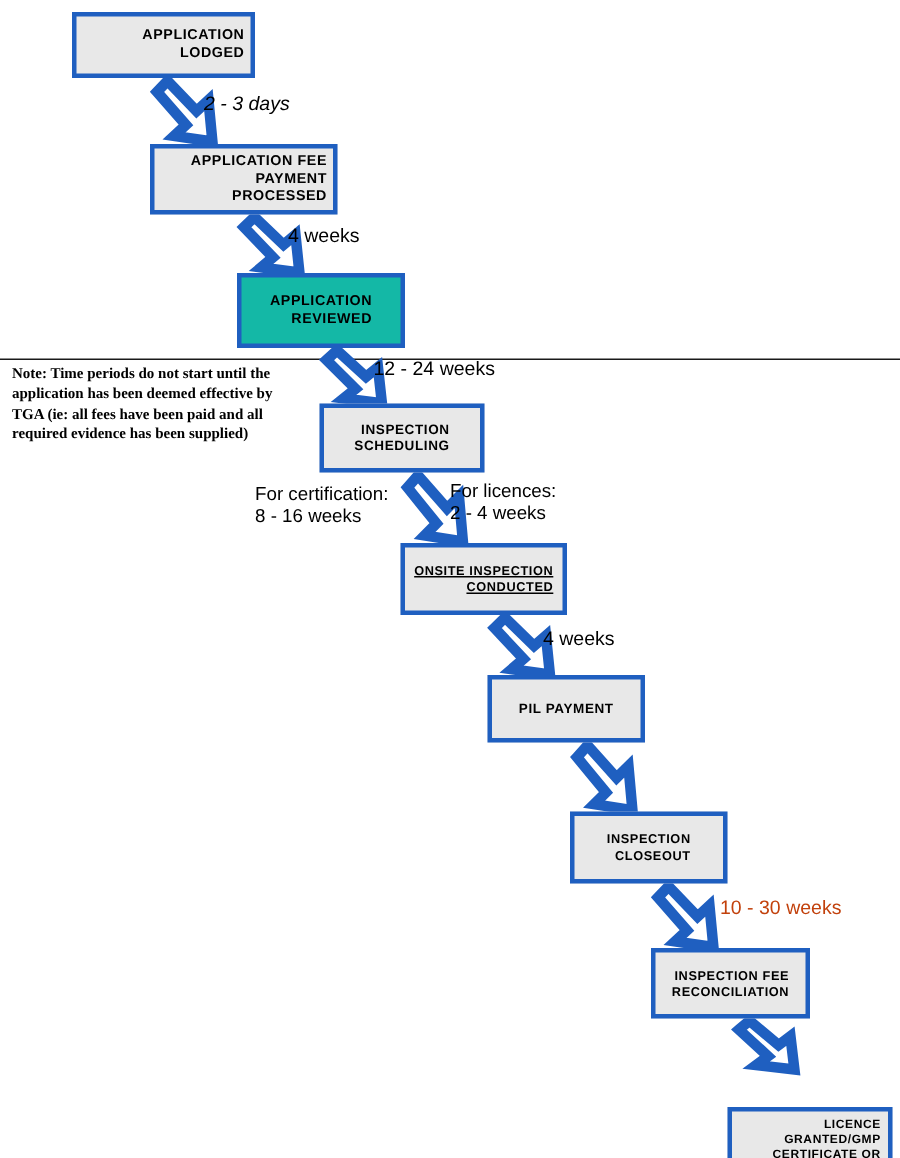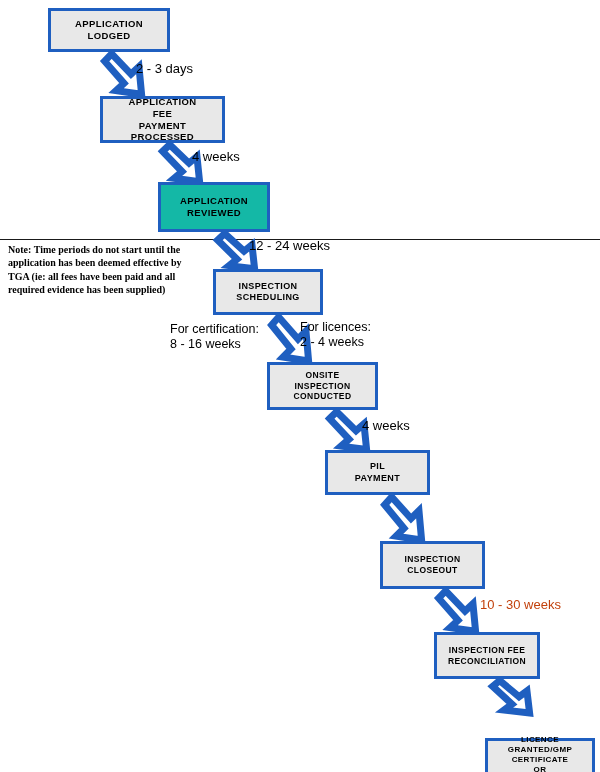--- a/index.html
+++ b/index.html
@@ -28,21 +28,22 @@
     align-items: center;
     justify-content: center;
     text-align: center;
   }
   .node-label {
     font-family: "Liberation Sans", sans-serif;
     font-weight: bold;
     color: #000000;
     letter-spacing: 0.4px;
     line-height: 1.25;
-    padding: 0 21px;
+    padding: 0 4px;
+    text-align: right;
   }
 
   
   .arrow {
     position: absolute;
     pointer-events: none;
   }
   .arrow svg { display: block; overflow: visible; }
 
   
@@ -128,38 +129,38 @@
       </div>
       <div class="node" style="left: 100px; top: 96px; width: 125px; height: 47px; background: rgb(232, 232, 232); border-color: rgb(31, 95, 192);">
         <div class="node-label" style="font-size: 9.5px; color: rgb(0, 0, 0);">APPLICATION FEE<br>PAYMENT PROCESSED</div>
       </div>
       <div class="node" style="left: 158px; top: 182px; width: 112px; height: 50px; background: #14b8a6; border-color: rgb(31, 95, 192);">
         <div class="node-label" style="font-size: 9.5px; color: rgb(0, 0, 0);">APPLICATION<br>REVIEWED</div>
       </div>
       <div class="node" style="left: 213px; top: 269px; width: 110px; height: 46px; background: rgb(232, 232, 232); border-color: rgb(31, 95, 192);">
         <div class="node-label" style="font-size: 9px; color: rgb(0, 0, 0);">INSPECTION<br>SCHEDULING</div>
       </div>
-      <div class="node" style="left: 267px; top: 362px; width: 111px; height: 48px; background: rgb(232, 232, 232); border-color: rgb(31, 95, 192);">
+      <div class="node" style="left: 267px; top: 362px; width: 111px; height: 48px; background: rgb(232, 232, 232); border-color: rgb(31, 95, 192); text-decoration: underline;">
         <div class="node-label" style="font-size: 8.5px; color: rgb(0, 0, 0);">ONSITE INSPECTION<br>CONDUCTED</div>
       </div>
       <div class="node" style="left: 325px; top: 450px; width: 105px; height: 45px; background: rgb(232, 232, 232); border-color: rgb(31, 95, 192);">
         <div class="node-label" style="font-size: 9px; color: rgb(0, 0, 0);">PIL PAYMENT</div>
       </div>
       <div class="node" style="left: 380px; top: 541px; width: 105px; height: 48px; background: rgb(232, 232, 232); border-color: rgb(31, 95, 192);">
         <div class="node-label" style="font-size: 8.5px; color: rgb(0, 0, 0);">INSPECTION<br>CLOSEOUT</div>
       </div>
       <div class="node" style="left: 434px; top: 632px; width: 106px; height: 47px; background: rgb(232, 232, 232); border-color: rgb(31, 95, 192);">
         <div class="node-label" style="font-size: 8.5px; color: rgb(0, 0, 0);">INSPECTION FEE<br>RECONCILIATION</div>
       </div>
       <div class="node" style="left: 485px; top: 713px; width: 110px; height: 54px; background: rgb(232, 232, 232); border-color: rgb(31, 95, 192); margin-top: 25px;">
         <div class="node-label" style="font-size: 8px; color: rgb(0, 0, 0);">LICENCE<br>GRANTED/GMP<br>CERTIFICATE OR<br>CLEARANCES ISSUED</div>
       </div>
     </div>
   <div id="layer-labels">
-      <div class="edge-label" style="left: 136px; top: 61px; font-size: 13px; color: rgb(0, 0, 0);">2 - 3 days</div>
+      <div class="edge-label" style="left: 136px; top: 61px; font-size: 13px; color: rgb(0, 0, 0); font-style: italic;">2 - 3 days</div>
       <div class="edge-label" style="left: 192px; top: 149px; font-size: 13px; color: rgb(0, 0, 0);">4 weeks</div>
       <div class="edge-label" style="left: 249px; top: 238px; font-size: 13px; color: rgb(0, 0, 0);">12 - 24 weeks</div>
       <div class="edge-label" style="left: 170px; top: 322px; font-size: 12.5px; color: rgb(0, 0, 0);">For certification:
 8 - 16 weeks</div>
       <div class="edge-label" style="left: 300px; top: 320px; font-size: 12.5px; color: rgb(0, 0, 0);">For licences:
 2 - 4 weeks</div>
       <div class="edge-label" style="left: 362px; top: 418px; font-size: 13px; color: rgb(0, 0, 0);">4 weeks</div>
       <div class="edge-label" style="left: 480px; top: 597px; font-size: 13px; color: #c2410c;">10 - 30 weeks</div>
     </div>
   <div id="layer-note">

